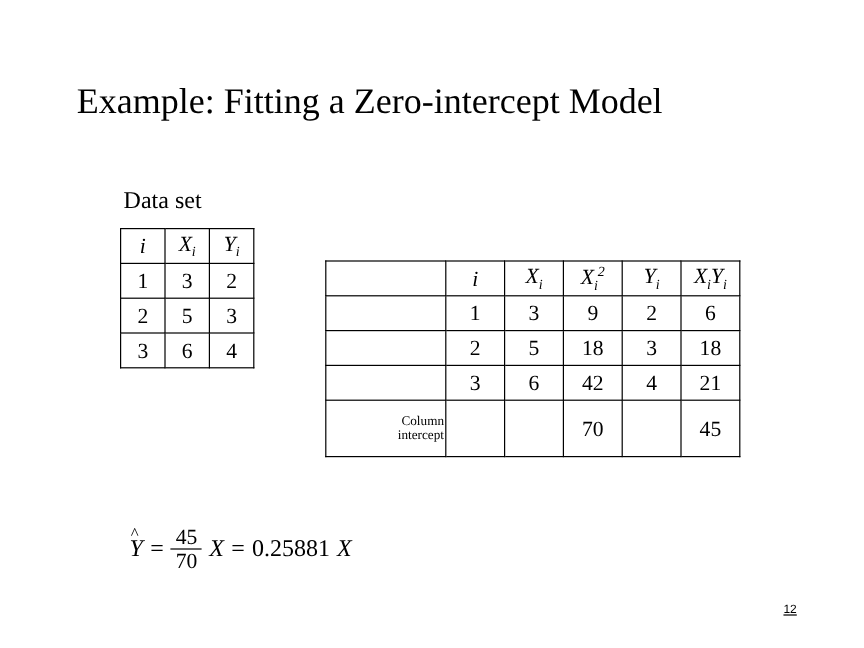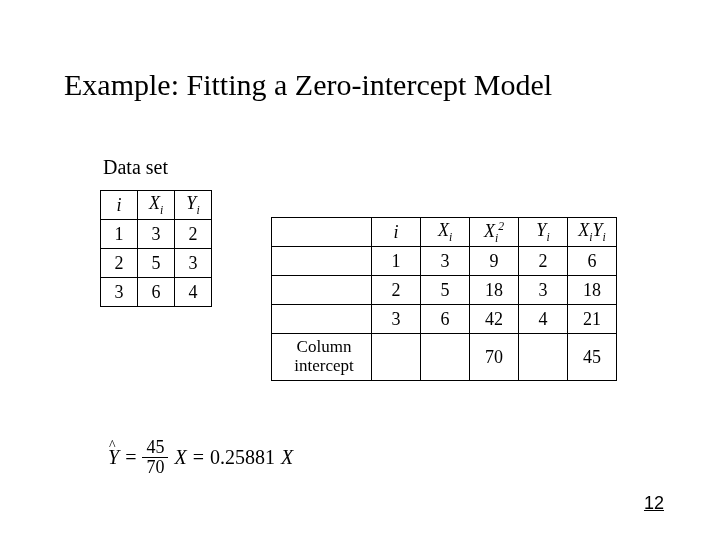--- a/index.html
+++ b/index.html
@@ -66,25 +66,25 @@
     top: 217px;
     left: 271px;
   }
   .comp-table td, .comp-table th {
     height: 26px;
   }
   .comp-table .col-label { width: 92px; }
   .comp-table .col-narrow { width: 46px; }
   .comp-table th { font-style: italic; }
   .comp-sum-label {
-    text-align: center;
+    text-align: right;
     padding-left: 6px;
     font-style: normal;
     line-height: 1.1;
-    font-size: 17px;
+    font-size: 11px;
   }
 
   .applying-line {
     position: absolute;
     top: 405px;
     left: 82px;
     font-size: 20px;
   }
   .equation {
     position: absolute;
@@ -111,21 +111,21 @@
     line-height: 1.05;
   }
   .frac .num { border-bottom: 1px solid #000; padding: 0 4px; }
   .frac .den { padding: 0 4px; }
   .ital { font-style: italic; }
 
   .page-num {
     position: absolute;
     bottom: 18px;
     right: 56px;
-    font-size: 18px;
+    font-size: 10px;
     font-family: Arial, sans-serif;
     text-decoration: underline;
   }
 </style>
 </head>
 <body>
 
 <div class="slide">
 
   <div class="title">Example:  Fitting a Zero-intercept Model</div>

